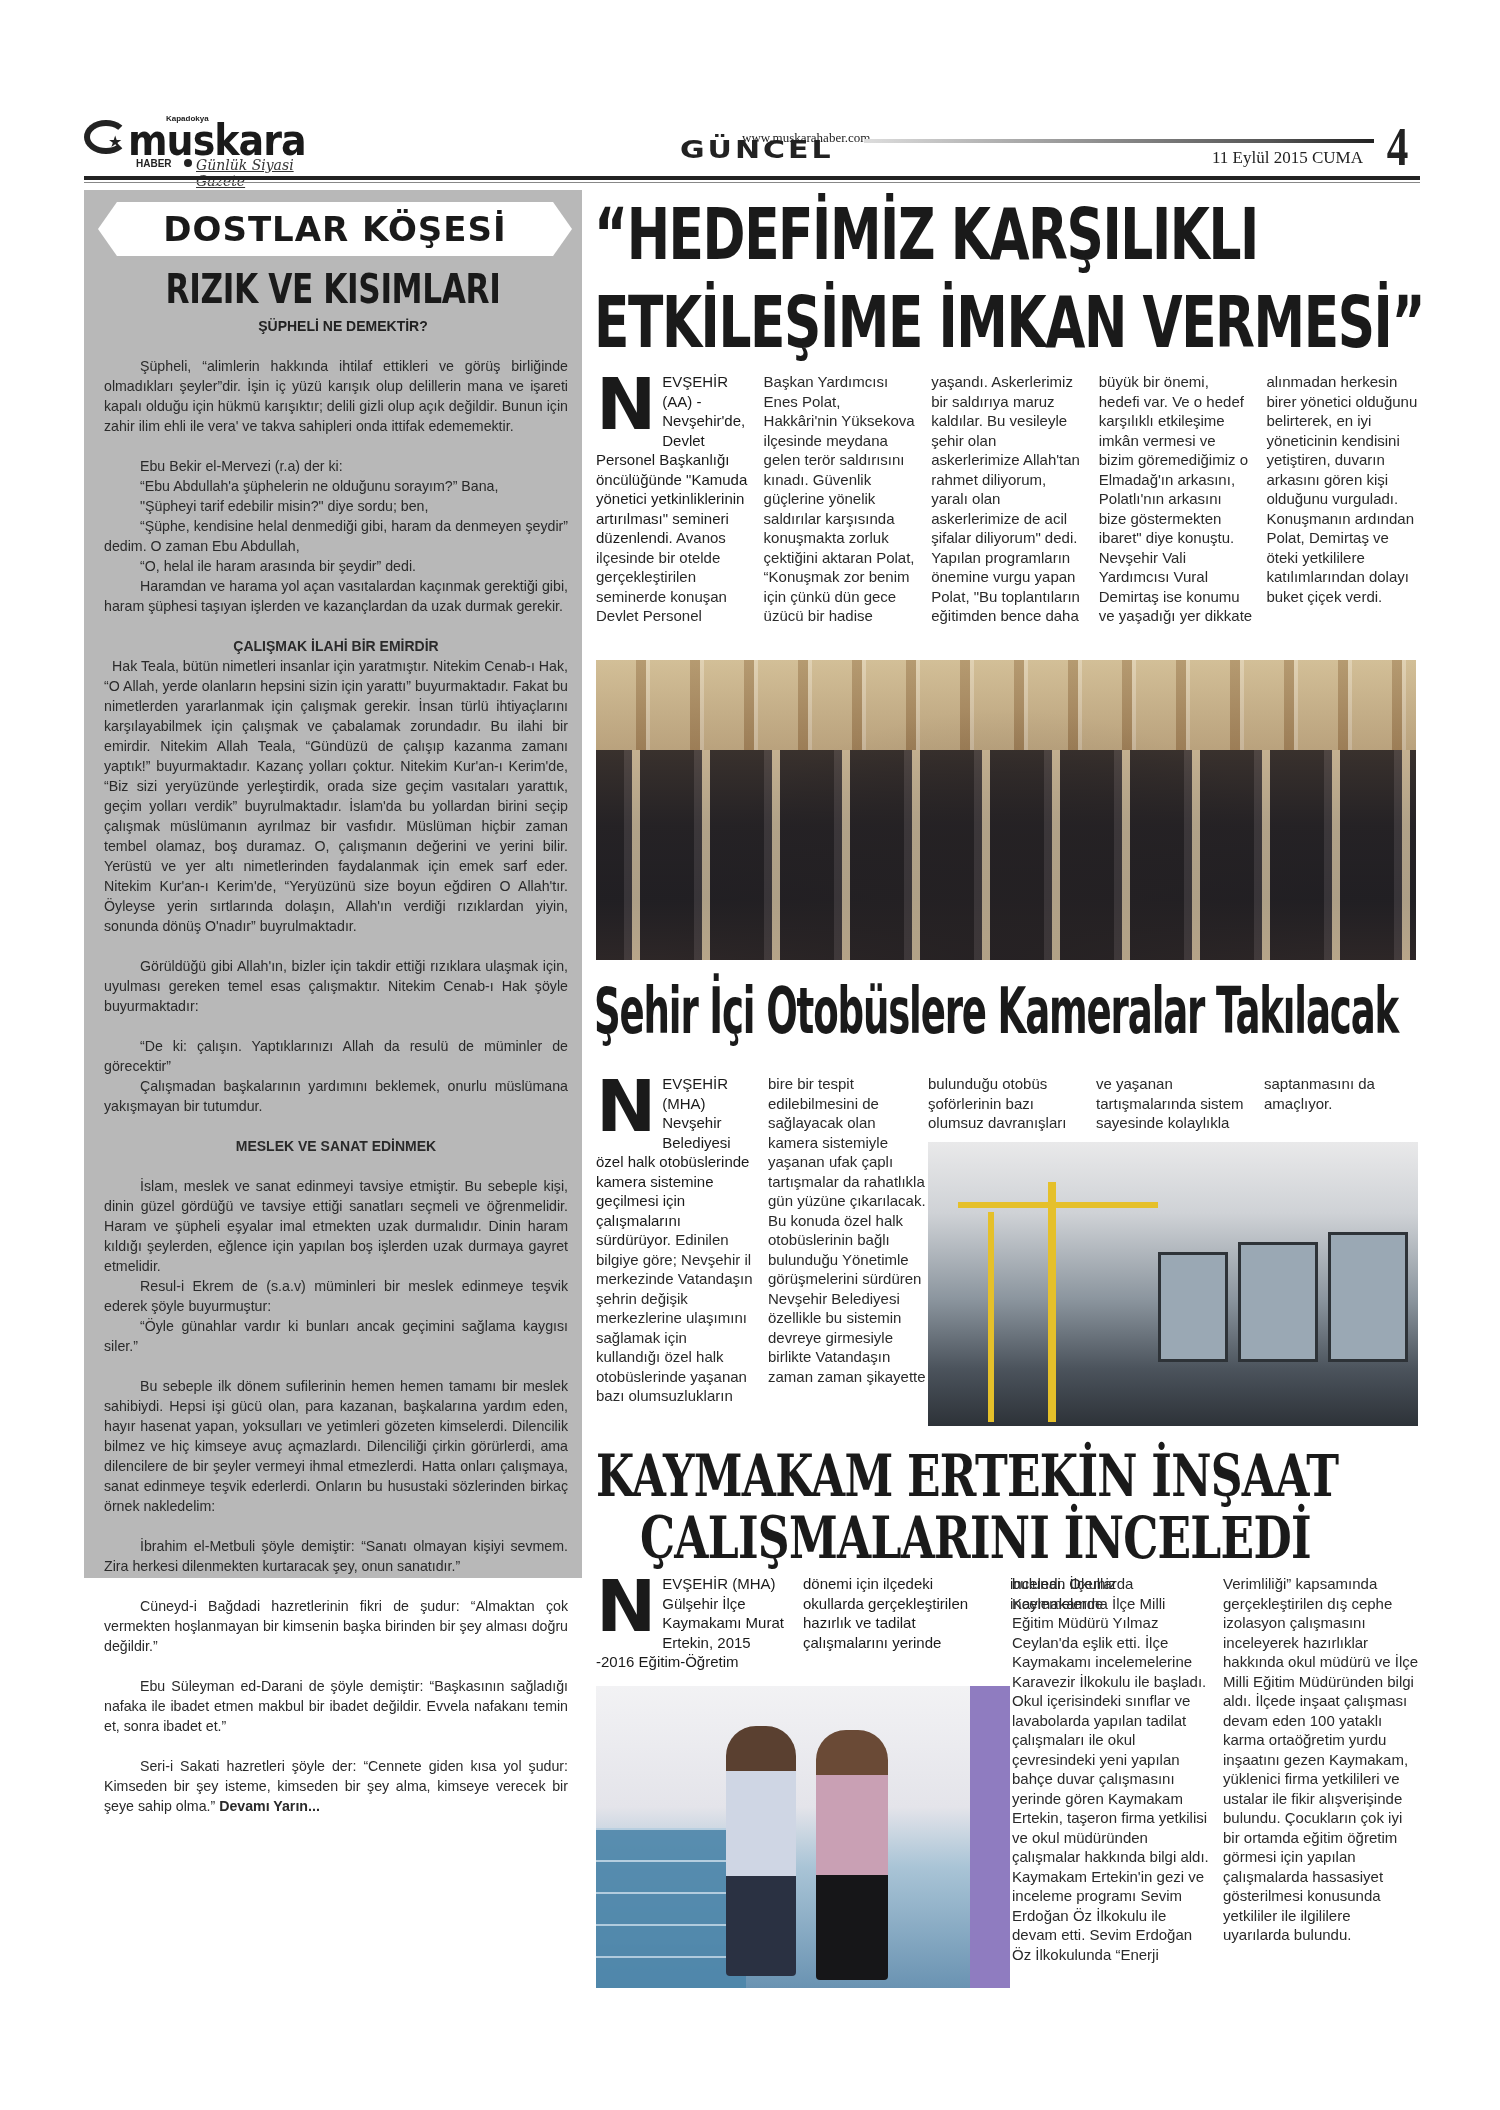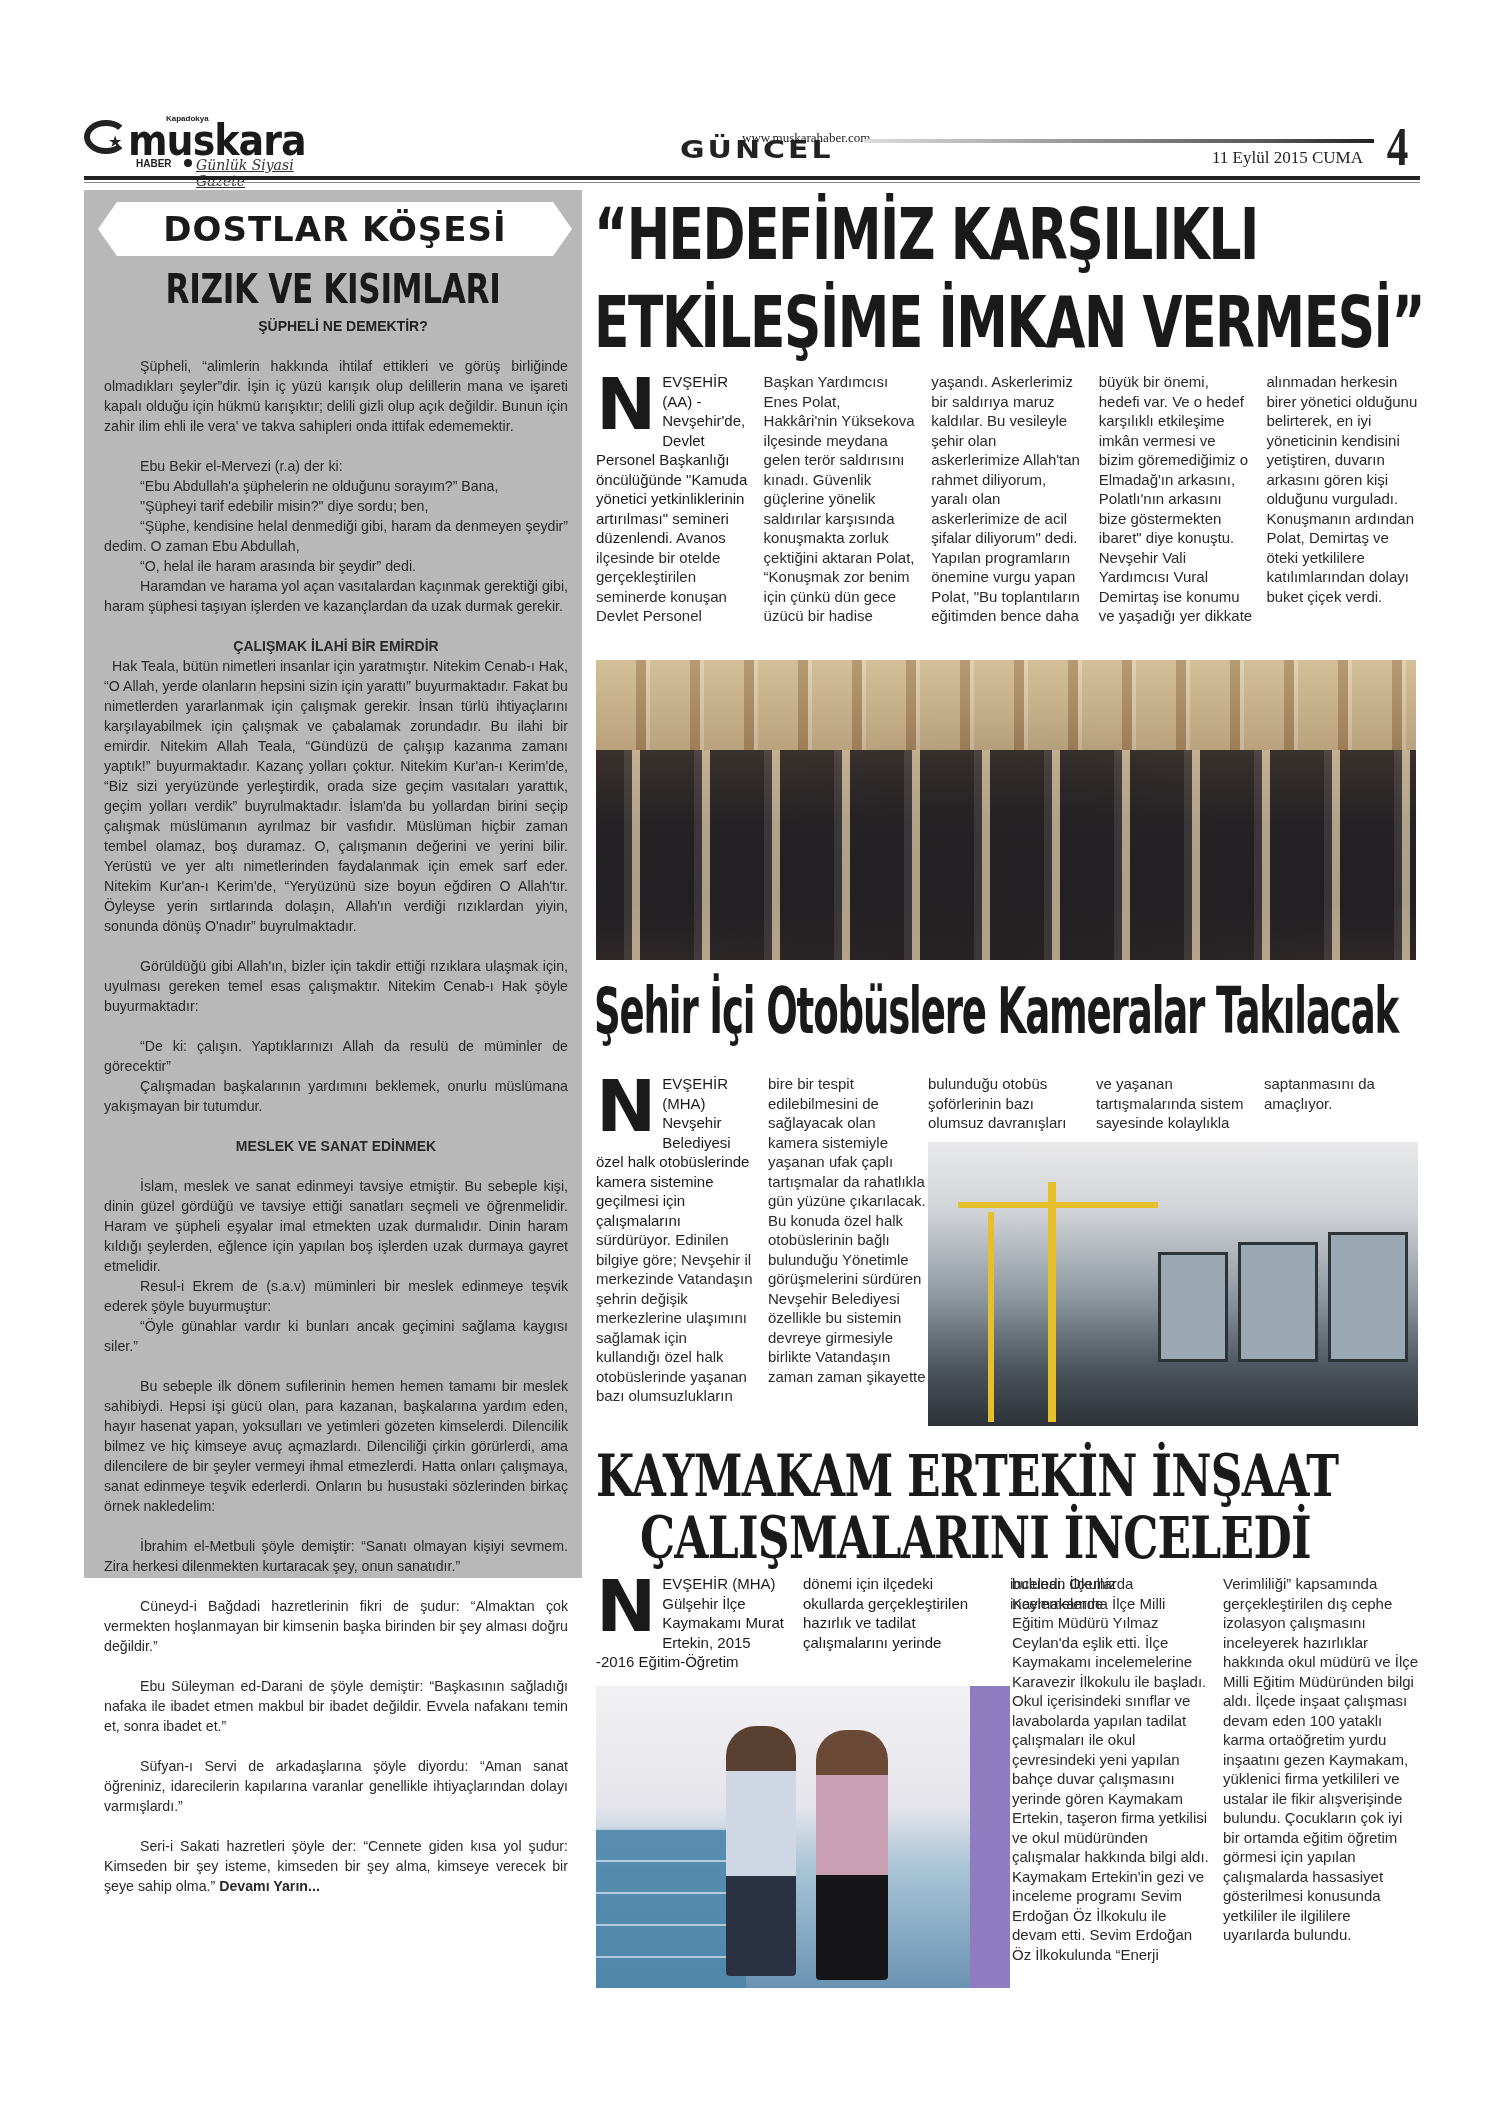--- a/index.html
+++ b/index.html
@@ -117,21 +117,20 @@
     <p class="gap">“De ki: çalışın. Yaptıklarınızı Allah da resulü de müminler de görecektir”</p>
     <p>Çalışmadan başkalarının yardımını beklemek, onurlu müslümana yakışmayan bir tutumdur.</p>
     <h4>MESLEK VE SANAT EDİNMEK</h4>
     <p class="gap">İslam, meslek ve sanat edinmeyi tavsiye etmiştir. Bu sebeple kişi, dinin güzel gördüğü ve tavsiye ettiği sanatları seçmeli ve öğrenmelidir. Haram ve şüpheli eşyalar imal etmekten uzak durmalıdır. Dinin haram kıldığı şeylerden, eğlence için yapılan boş işlerden uzak durmaya gayret etmelidir.</p>
     <p>Resul-i Ekrem de (s.a.v) müminleri bir meslek edinmeye teşvik ederek şöyle buyurmuştur:</p>
     <p>“Öyle günahlar vardır ki bunları ancak geçimini sağlama kaygısı siler.”</p>
     <p class="gap">Bu sebeple ilk dönem sufilerinin hemen hemen tamamı bir meslek sahibiydi. Hepsi işi gücü olan, para kazanan, başkalarına yardım eden, hayır hasenat yapan, yoksulları ve yetimleri gözeten kimselerdi. Dilencilik bilmez ve hiç kimseye avuç açmazlardı. Dilenciliği çirkin görürlerdi, ama dilencilere de bir şeyler vermeyi ihmal etmezlerdi. Hatta onları çalışmaya, sanat edinmeye teşvik ederlerdi. Onların bu husustaki sözlerinden birkaç örnek nakledelim:</p>
     <p class="gap">İbrahim el-Metbuli şöyle demiştir: “Sanatı olmayan kişiyi sevmem. Zira herkesi dilenmekten kurtaracak şey, onun sanatıdır.”</p>
     <p class="gap">Cüneyd-i Bağdadi hazretlerinin fikri de şudur: “Almaktan çok vermekten hoşlanmayan bir kimsenin başka birinden bir şey alması doğru değildir.”</p>
     <p class="gap">Ebu Süleyman ed-Darani de şöyle demiştir: “Başkasının sağladığı nafaka ile ibadet etmen makbul bir ibadet değildir. Evvela nafakanı temin et, sonra ibadet et.”</p>
-    <p class="gap">Süfyan-ı Servi de arkadaşlarına şöyle diyordu: “Aman sanat öğreniniz, idarecilerin kapılarına varanlar genellikle ihtiyaçlarından dolayı varmışlardı.”</p>
     <p class="gap"><span>Seri-i Sakati hazretleri şöyle der: “Cennete giden kısa yol şudur: Kimseden bir şey isteme, kimseden bir şey alma, kimseye verecek bir şeye sahip olma.”</span> <span class="more">Devamı Yarın...</span></p>
   </div>
 </div>
 
 <div class="hl hl1a">“HEDEFİMİZ KARŞILIKLI</div>
 <div class="hl hl1b">ETKİLEŞİME İMKAN VERMESİ”</div>
 <div class="article a1 cols5">
   <span class="drop">N</span><span class="lead">EVŞEHİR (AA) - Nevşehir'de, Devlet Personel Başkanlığı öncülüğünde "Kamuda yönetici yetkinliklerinin artırılması" semineri düzenlendi.</span><span> Avanos ilçesinde bir otelde gerçekleştirilen seminerde konuşan Devlet Personel Başkan Yardımcısı Enes Polat, Hakkâri'nin Yüksekova ilçesinde meydana gelen terör saldırısını kınadı. Güvenlik güçlerine yönelik saldırılar karşısında konuşmakta zorluk çektiğini aktaran Polat, “Konuşmak zor benim için çünkü dün gece üzücü bir hadise yaşandı. Askerlerimiz bir saldırıya maruz kaldılar. Bu vesileyle şehir olan askerlerimize Allah'tan rahmet diliyorum, yaralı olan askerlerimize de acil şifalar diliyorum" dedi. Yapılan programların önemine vurgu yapan Polat, "Bu toplantıların eğitimden bence daha büyük bir önemi, hedefi var. Ve o hedef karşılıklı etkileşime imkân vermesi ve bizim göremediğimiz o Elmadağ'ın arkasını, Polatlı'nın arkasını bize göstermekten ibaret" diye konuştu. Nevşehir Vali Yardımcısı Vural Demirtaş ise konumu ve yaşadığı yer dikkate alınmadan herkesin birer yönetici olduğunu belirterek, en iyi yöneticinin kendisini yetiştiren, duvarın arkasını gören kişi olduğunu vurguladı. Konuşmanın ardından Polat, Demirtaş ve öteki yetkililere katılımlarından dolayı buket çiçek verdi.</span>
 </div>
 <div class="photo photo1">

